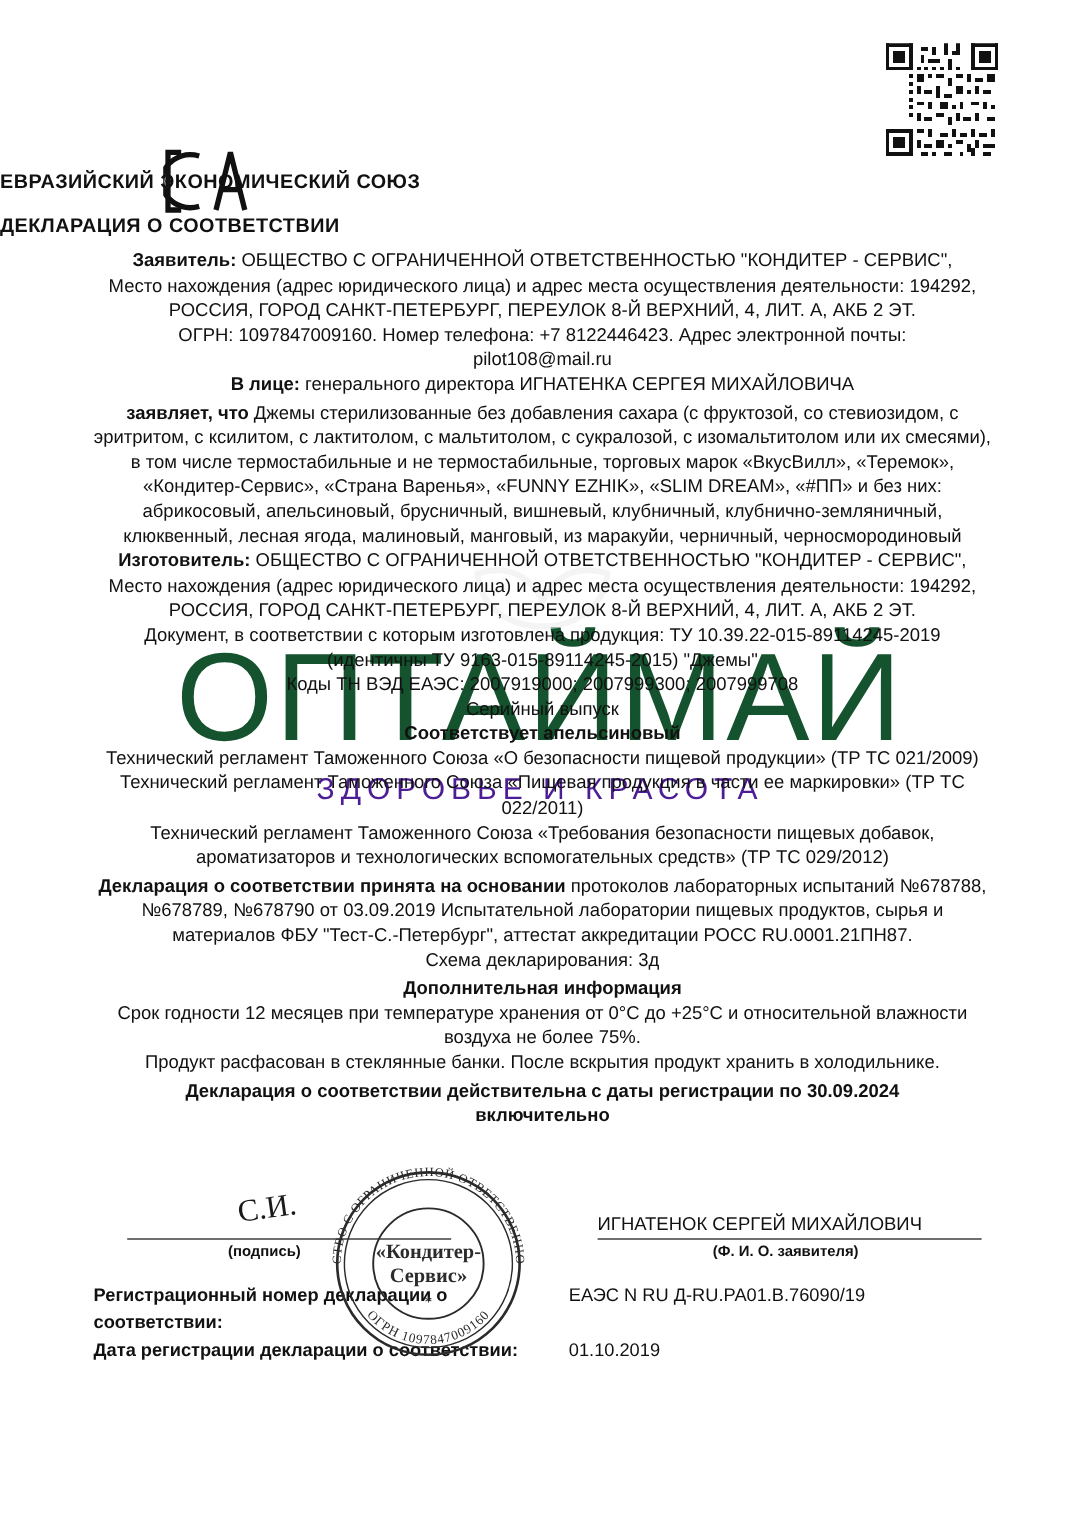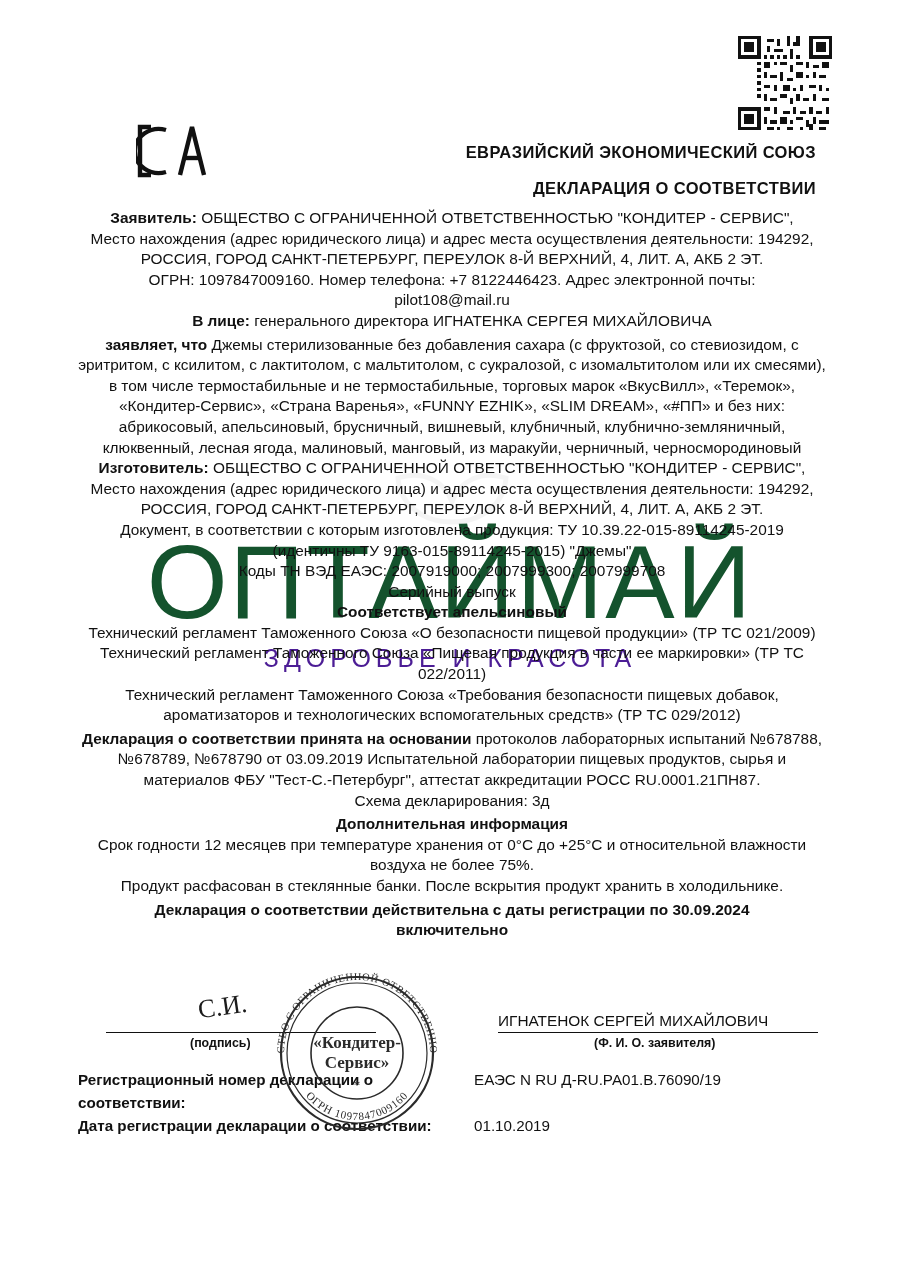--- a/index.html
+++ b/index.html
@@ -74,21 +74,21 @@
     top: 124px;
     width: 78px;
     height: 54px;
   }
 
   .title-block {
     position: absolute;
     left: 0;
     top: 143px;
     width: 816px;
-    text-align: right;
+    text-align: left;
   }
   .title-block .t1 {
     font-size: 16.5px;
     font-weight: bold;
     letter-spacing: .4px;
   }
   .title-block .t2 {
     margin-top: 17px;
     font-size: 16.5px;
     font-weight: bold;

